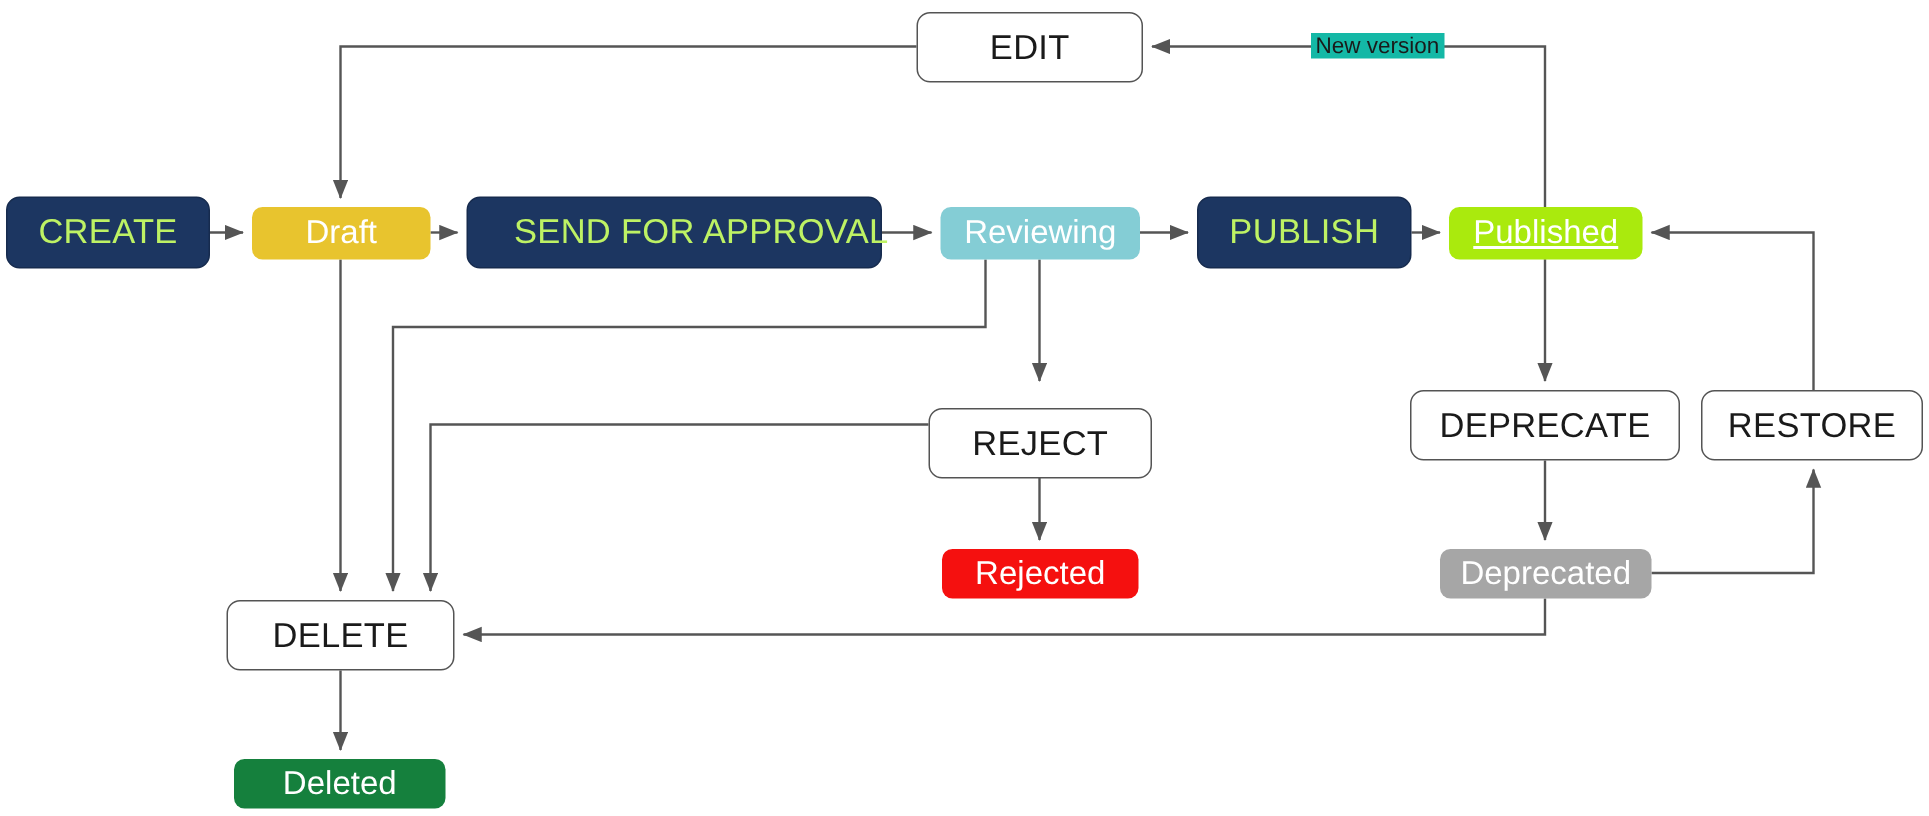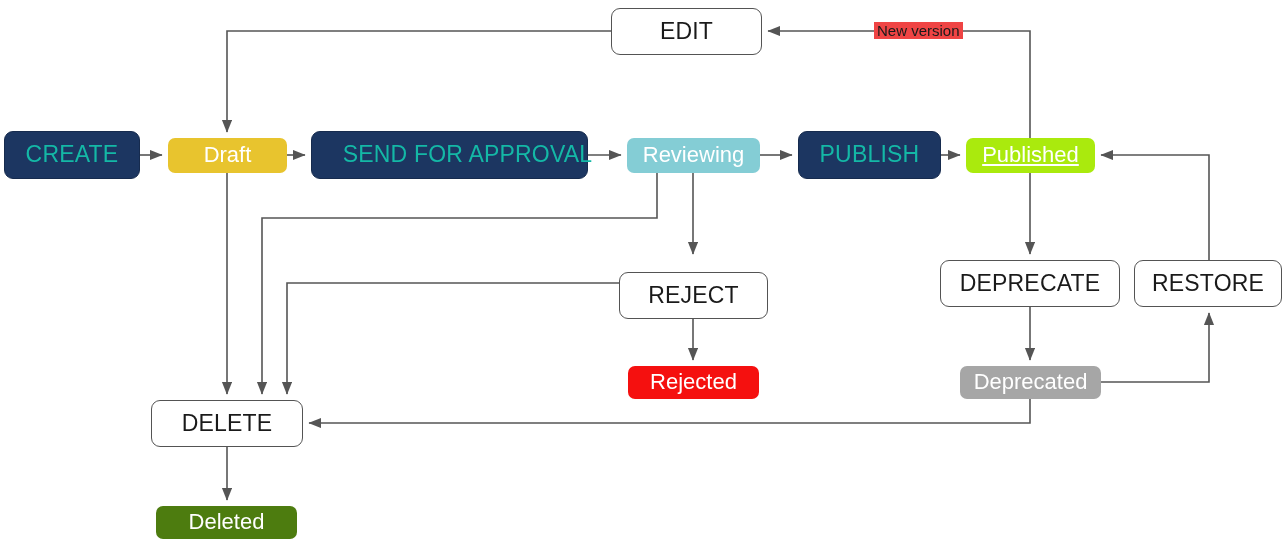--- a/index.html
+++ b/index.html
@@ -36,40 +36,40 @@
     z-index: 2;
   }
   
   .node.action {
     border-radius: 9px;
     font-size: 23px;
     letter-spacing: 0.2px;
   }
   .node.action.filled {
     background: #1c3661;
-    color: #14b8a6;
+    color: #bef264;
     border: 1px solid #162b4e;
   }
   .node.action.outline {
     background: #ffffff;
     color: #1a1a1a;
     border: 1.4px solid #545454;
   }
   
   .node.state {
     border-radius: 7px;
     font-size: 22px;
     color: #ffffff;
   }
   .edge-label {
     position: absolute;
     font-size: 15px;
     color: #1a1a1a;
     white-space: nowrap;
-    background: #ef4444;
+    background: #14b8a6;
     padding: 0 3px;
     z-index: 3;
   }
 </style>
 </head>
 <body>
 
 <div id="canvas">
 
   <svg id="edges" viewBox="0 0 1286 544" xmlns="http://www.w3.org/2000/svg">
@@ -133,21 +133,21 @@
       </div>
       <div class="node action outline" style="left: 1134px; top: 260px; width: 148px; height: 47px;">
         <span>RESTORE</span>
       </div>
       <div class="node state" style="left: 960px; top: 366px; width: 141px; height: 33px; background: rgb(166, 166, 166);">
         <span>Deprecated</span>
       </div>
       <div class="node action outline" style="left: 151px; top: 400px; width: 152px; height: 47px;">
         <span>DELETE</span>
       </div>
-      <div class="node state" style="left: 156px; top: 506px; width: 141px; height: 33px; background: #4d7c0f;">
+      <div class="node state" style="left: 156px; top: 506px; width: 141px; height: 33px; background: #15803d;">
         <span>Deleted</span>
       </div>
     </div>
   <div id="label-layer">
       <div class="edge-label" style="left: 874px; top: 22px;">New version</div>
     </div>
 
 </div>
 
 </body></html>

